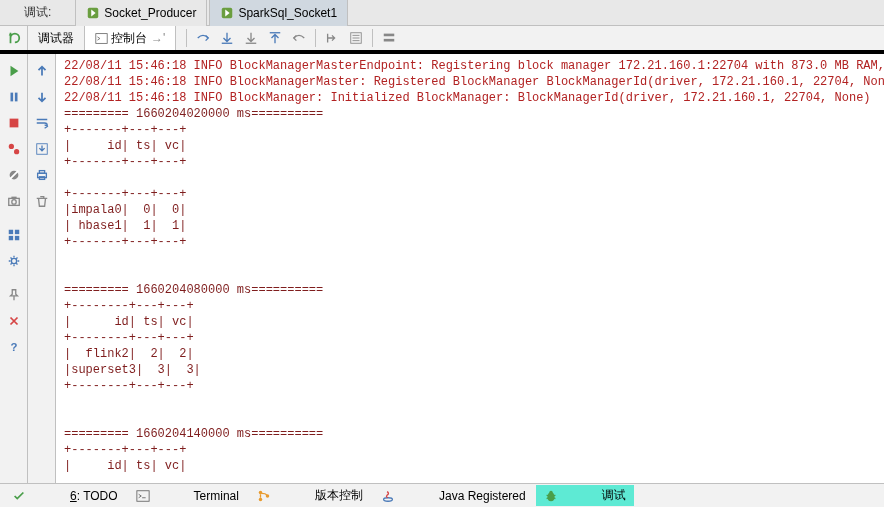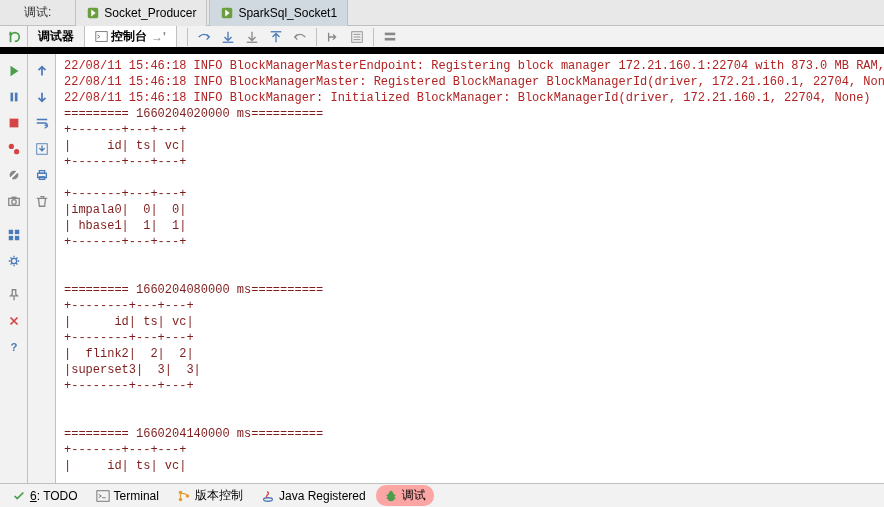--- a/index.html
+++ b/index.html
@@ -44,24 +44,23 @@
     .tab-icon {
       width: 14px;
       height: 14px;
       margin-right: 4px;
     }
     
     
     .toolbar-row {
       height: 28px;
       background: #f2f2f2;
-      border-bottom: 7px solid #000000;
-      display: flex;
-      align-items: center;
-      font-weight: bold;
+      border-bottom: 4px solid #000000;
+      display: flex;
+      align-items: center;
     }
     .debugger-tab, .console-tab {
       padding: 4px 10px;
       font-size: 12px;
       border-right: 1px solid #c0c0c0;
       display: flex;
       align-items: center;
       height: 100%;
     }
     .console-tab.active {
@@ -154,24 +153,24 @@
       align-items: center;
       padding: 0 4px;
     }
     .bottom-tab {
       display: flex;
       align-items: center;
       padding: 2px 8px;
       margin-right: 2px;
       cursor: pointer;
       font-size: 12px;
+      gap: 40px;
     }
     .bottom-tab.active {
-      background: #fca5a5;
-      border-radius: 10px;
+      background: #5eead4;
     }
     .bottom-icon {
       width: 14px;
       height: 14px;
       margin-right: 4px;
     }
   </style>
 </head>
 <body>
 

